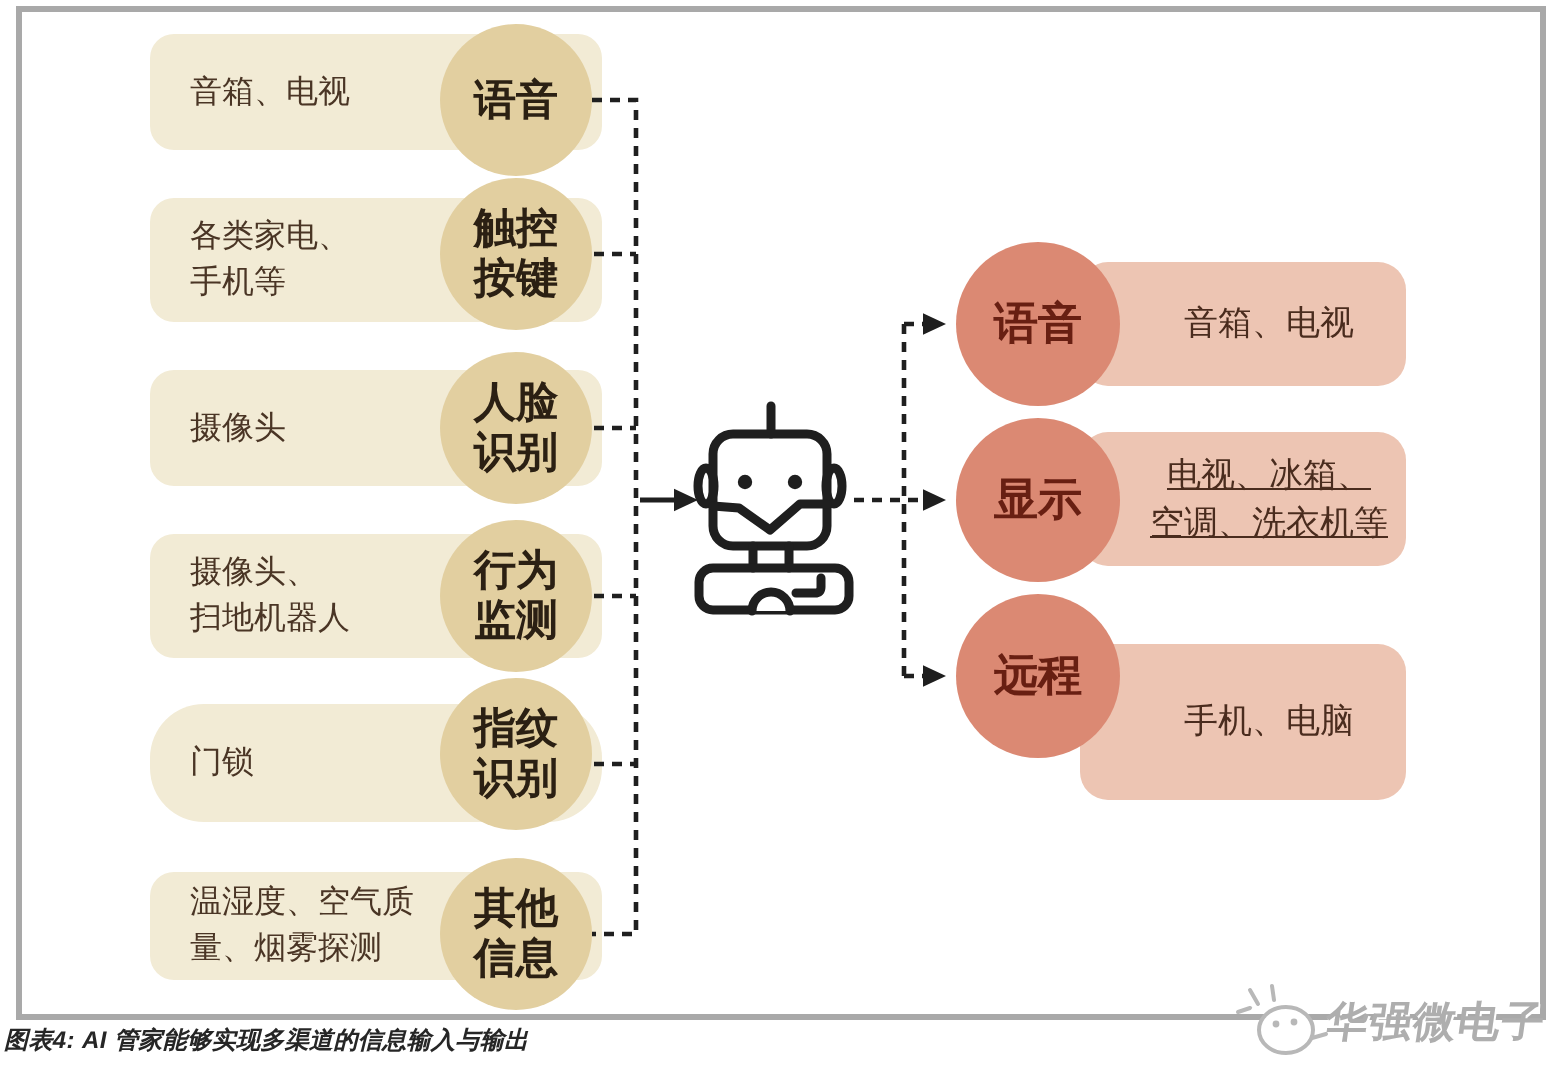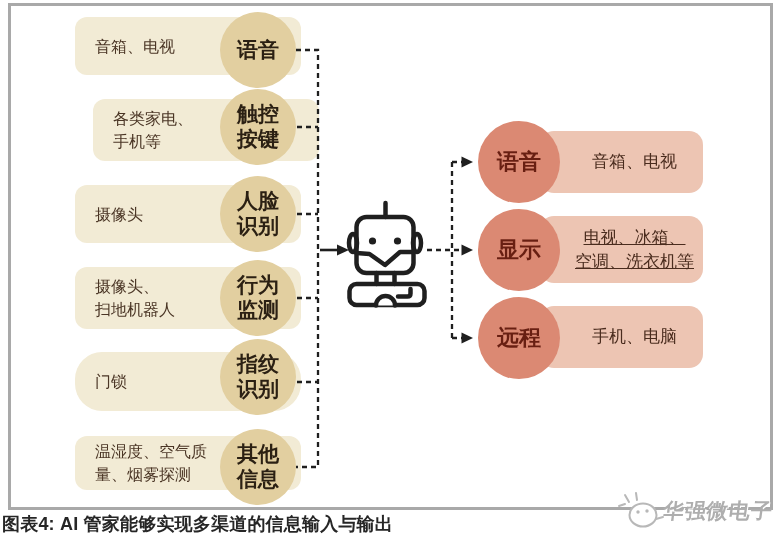--- a/index.html
+++ b/index.html
@@ -33,38 +33,38 @@
   }
   .rcirc{
     position:absolute;left:478px;width:82px;height:82px;border-radius:50%;
     background:#db8973;color:#681f12;font-weight:bold;font-size:22px;
     display:flex;align-items:center;justify-content:center;text-align:center;
     z-index:2;font-family:"Liberation Serif",serif;
   }
   .overlay{position:absolute;left:0;top:0;width:780px;height:539px;z-index:3;pointer-events:none;}
   .caption{
     position:absolute;left:2px;top:512px;width:776px;
-    font-weight:bold;font-size:18px;color:#262626;letter-spacing:0.2px;z-index:4;
+    font-weight:bold;font-size:12px;color:#262626;letter-spacing:0.2px;z-index:4;font-style:italic;
   }
   .watermark-text{
     position:absolute;left:663px;top:497px;z-index:5;
     font-weight:bold;font-size:21px;color:#aeaeae;letter-spacing:1px;
     transform:skewX(-8deg);text-shadow:1px 1px 0 #ffffff;
     font-family:"Liberation Serif",serif;
   }
 </style>
 </head>
 <body>
 
 <div class="frame"></div>
 
 <div class="lbox" style="top:17px;height:58px;">音箱、电视</div>
 <div class="lcirc" style="top:12px;">语音</div>
 
-<div class="lbox" style="top:99px;height:62px;margin-left:18px;">各类家电、
+<div class="lbox" style="top:99px;height:62px;">各类家电、
 手机等</div>
 <div class="lcirc" style="top:89px;">触控
 按键</div>
 
 <div class="lbox" style="top:185px;height:58px;">摄像头</div>
 <div class="lcirc" style="top:176px;">人脸
 识别</div>
 
 <div class="lbox" style="top:267px;height:62px;">摄像头、
 扫地机器人</div>
@@ -80,21 +80,21 @@
 <div class="lcirc" style="top:429px;">其他
 信息</div>
 
 <div class="rbox" style="top:131px;height:62px;">音箱、电视</div>
 <div class="rcirc" style="top:121px;">语音</div>
 
 <div class="rbox" style="top:216px;height:67px;text-decoration:underline;">电视、冰箱、
 空调、洗衣机等</div>
 <div class="rcirc" style="top:209px;">显示</div>
 
-<div class="rbox" style="top:306px;height:62px;">手机、电脑</div>
+<div class="rbox" style="top:322px;height:78px;">手机、电脑</div>
 <div class="rcirc" style="top:297px;">远程</div>
 
 <svg class="overlay" viewBox="0 0 780 539">
   <g stroke="#1f1f1f" stroke-width="2.3" fill="none" stroke-dasharray="5 4">
     <path d="M296,50 H318 V467 H296"></path>
     <path d="M297,127 H318"></path>
     <path d="M297,214 H318"></path>
     <path d="M297,298 H318"></path>
     <path d="M297,382 H318"></path>
   </g>

